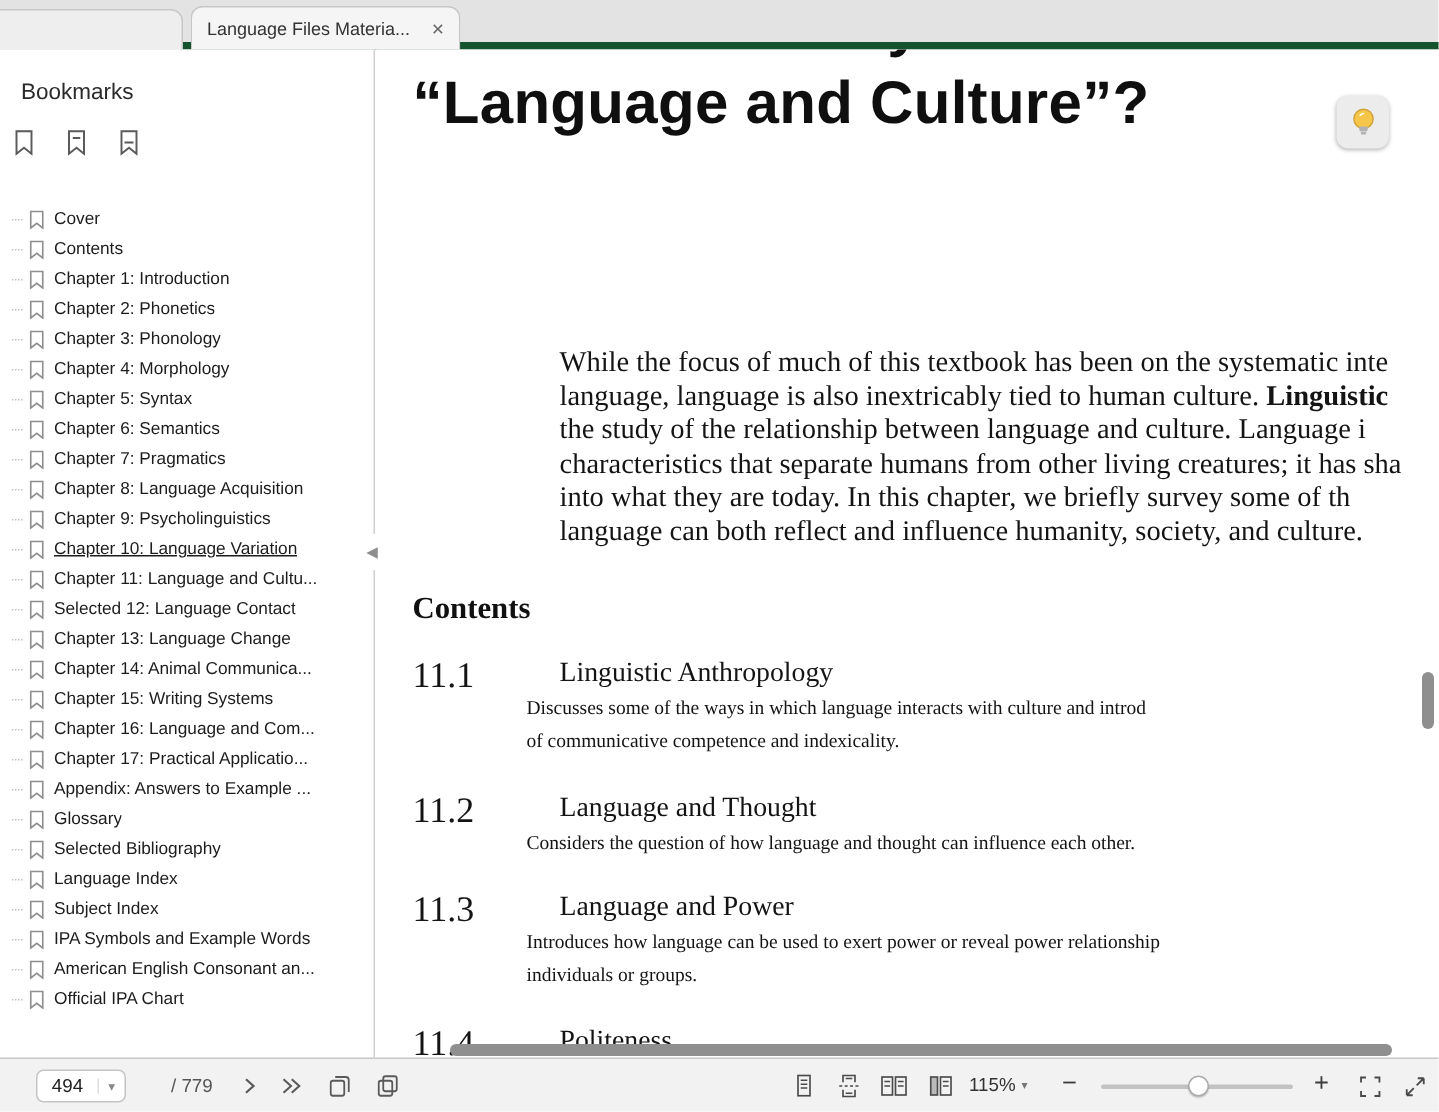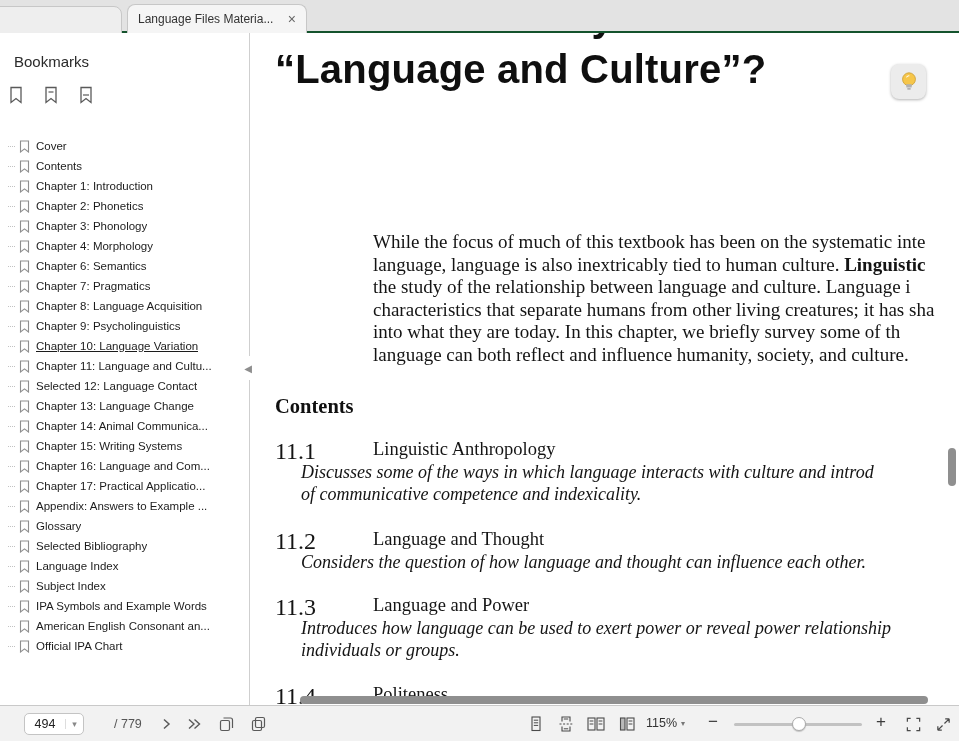--- a/index.html
+++ b/index.html
@@ -1,20 +1,20 @@
 <!DOCTYPE html>
 <html><head>
 <meta charset="utf-8">
 <style>
   *{box-sizing:border-box;margin:0;padding:0}
   html,body{width:959px;height:741px}
   body{position:relative;overflow:hidden;background:#fff;font-family:"Liberation Sans",sans-serif;color:#1c1c1c}
 
   
-  .tabbar{position:absolute;top:0;left:0;right:0;height:33px;background:#e3e3e3;border-bottom:2px solid #14532d}
+  .tabbar{position:absolute;top:0;left:0;right:0;height:33px;background:#e3e3e3;border-bottom:5px solid #14532d}
   .tab-ghost{position:absolute;left:-10px;top:6px;width:132px;height:28px;background:#eeeeee;border:1px solid #c7c7c7;border-radius:8px 8px 0 0}
   .tab-active{position:absolute;left:127px;top:4px;width:180px;height:29px;background:#f5f5f5;border:1px solid #c7c7c7;border-bottom:none;border-radius:8px 8px 0 0;display:flex;align-items:center;padding:0 10px;gap:8px}
   .tab-title{flex:1;font-size:12px;color:#333;white-space:nowrap;overflow:hidden}
   .tab-close{font-size:14px;color:#666;line-height:1;cursor:default}
 
   
   .sidebar{position:absolute;top:33px;left:0;width:250px;bottom:36px;background:#fff;border-right:1px solid #cfcfcf;overflow:hidden}
   .sb-title{position:absolute;left:14px;top:20px;font-size:15px;color:#2a2a2a}
   .sb-tools{position:absolute;left:6px;top:52px;display:flex;gap:15px}
   .sb-tool{width:20px;height:20px;display:flex;align-items:center;justify-content:center;cursor:default}
@@ -32,21 +32,21 @@
   .content{position:absolute;top:33px;left:251px;right:0;bottom:36px;background:#fff;overflow:hidden}
   .doc-title{position:absolute;left:24px;top:-42px;font-size:40px;line-height:52px;font-weight:700;color:#0f0f0f;letter-spacing:.2px;white-space:nowrap}
   .bulb-btn{position:absolute;left:640px;top:31px;width:35px;height:35px;border-radius:8px;background:#ececec;box-shadow:0 1px 3px rgba(0,0,0,.3);display:flex;align-items:center;justify-content:center;cursor:default}
   .para{position:absolute;left:122px;top:198px;font-family:"Liberation Serif",serif;font-size:19px;line-height:22.6px;color:#141414}
   .para > div{white-space:nowrap}
   .para b{font-weight:700}
   .contents-h{position:absolute;left:24px;top:362px;font-family:"Liberation Serif",serif;font-weight:700;font-size:20.5px;color:#101010}
   .toc-entry{position:absolute;left:0;right:0;font-family:"Liberation Serif",serif;color:#141414}
   .toc-num{position:absolute;left:24px;top:1px;font-size:24px}
   .toc-title{margin-left:122px;font-size:18.5px;line-height:24px;white-space:nowrap}
-  .toc-desc{margin-left:50px;font-style:italic;font-size:18px;line-height:22.3px;white-space:nowrap}
+  .toc-desc{margin-left:100px;font-size:13px;line-height:22.3px;white-space:nowrap}
   .hscroll{position:absolute;left:49px;top:663px;width:628px;height:8px;border-radius:4px;background:#8f8f8f}
   .vscroll{position:absolute;right:3px;top:415px;width:8px;height:38px;border-radius:4px;background:#8f8f8f}
 
   
   .toolbar{position:absolute;left:0;right:0;bottom:0;height:36px;background:#f2f2f2;border-top:1px solid #c9c9c9;font-size:12.5px}
   .page-box{position:absolute;left:24px;top:7px;width:60px;height:22px;background:#fff;border:1px solid #c4c4c4;border-radius:5px;display:flex;align-items:center;cursor:default}
   .page-num{flex:1;text-align:center;color:#222}
   .page-caret{width:18px;border-left:1px solid #ddd;color:#888;font-size:9px;text-align:center}
   .page-total{position:absolute;left:114px;top:11px;color:#555}
   .tb-icon{position:absolute;top:9px;width:20px;height:18px;display:flex;align-items:center;justify-content:center;cursor:default}
@@ -130,20 +130,27 @@
         <svg class="bm-glyph" width="11" height="13" viewBox="0 0 11 13">
           <path d="M1.5 1h8v11L5.5 8.9 1.5 12z" fill="none" stroke="#8f8f8f" stroke-width="1.1"></path>
         </svg>
         <span class="bm-label">Chapter 4: Morphology</span>
       </div>
       <div class="bm-item">
         <span class="bm-dots"></span>
         <svg class="bm-glyph" width="11" height="13" viewBox="0 0 11 13">
           <path d="M1.5 1h8v11L5.5 8.9 1.5 12z" fill="none" stroke="#8f8f8f" stroke-width="1.1"></path>
         </svg>
+        <span class="bm-label">Chapter 5: Syntax</span>
+      </div>
+      <div class="bm-item">
+        <span class="bm-dots"></span>
+        <svg class="bm-glyph" width="11" height="13" viewBox="0 0 11 13">
+          <path d="M1.5 1h8v11L5.5 8.9 1.5 12z" fill="none" stroke="#8f8f8f" stroke-width="1.1"></path>
+        </svg>
         <span class="bm-label">Chapter 6: Semantics</span>
       </div>
       <div class="bm-item">
         <span class="bm-dots"></span>
         <svg class="bm-glyph" width="11" height="13" viewBox="0 0 11 13">
           <path d="M1.5 1h8v11L5.5 8.9 1.5 12z" fill="none" stroke="#8f8f8f" stroke-width="1.1"></path>
         </svg>
         <span class="bm-label">Chapter 7: Pragmatics</span>
       </div>
       <div class="bm-item">

